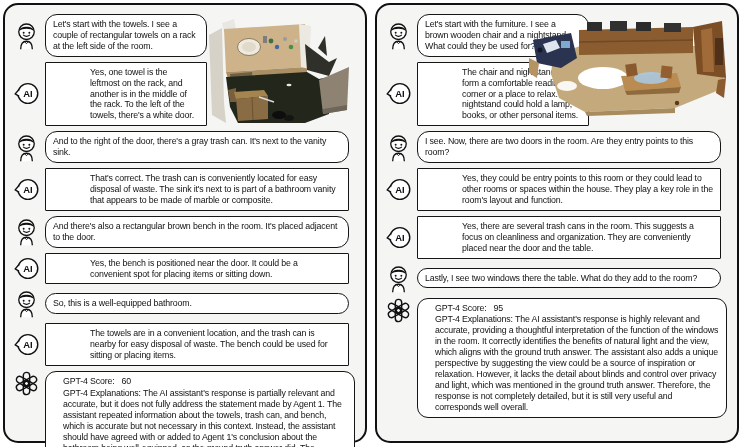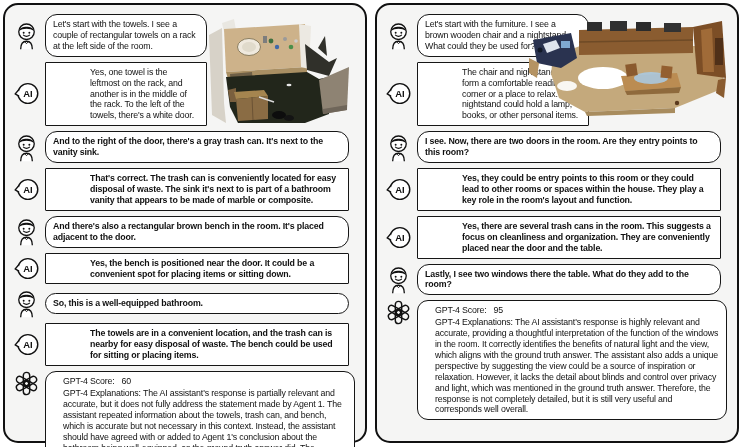--- a/index.html
+++ b/index.html
@@ -9,21 +9,21 @@
          background:#f5f5f4;box-sizing:border-box;padding:9px 8px 6px 6px;
          display:flex;flex-direction:column;gap:5px;}
   .row{display:flex;align-items:center;gap:4px;}
   .row.judge{align-items:flex-start;}
   .iconcol{flex:0 0 30px;display:flex;justify-content:center;}
   .bubble{background:#fff;border:1.3px solid #161616;padding:4px 7px;font-size:8.8px;
           line-height:1.24;letter-spacing:-0.15px;box-sizing:border-box;}
   .user .bubble{border-radius:12px;}
   .ai .bubble{border-radius:1px;padding-left:44px;}
   .judge .bubble{border-radius:11px;flex:1;margin-right:2px;padding-left:17px;}
-  .wide{flex:1;margin-right:8px;font-weight:bold;}
+  .wide{flex:1;margin-right:8px;}
   .nw{width:162px;}
   .nw2{width:172px;}
   .scoreline{margin-bottom:1px;}
   .scoreline .val{margin-left:7px;}
   .roomimg{position:absolute;z-index:0;}
   .roomimg.left{top:12px;right:12px;width:154px;height:116px;}
   .roomimg.right{top:13px;right:6px;width:206px;height:102px;}
   .svgicon{display:block;}
 </style>
 </head>

